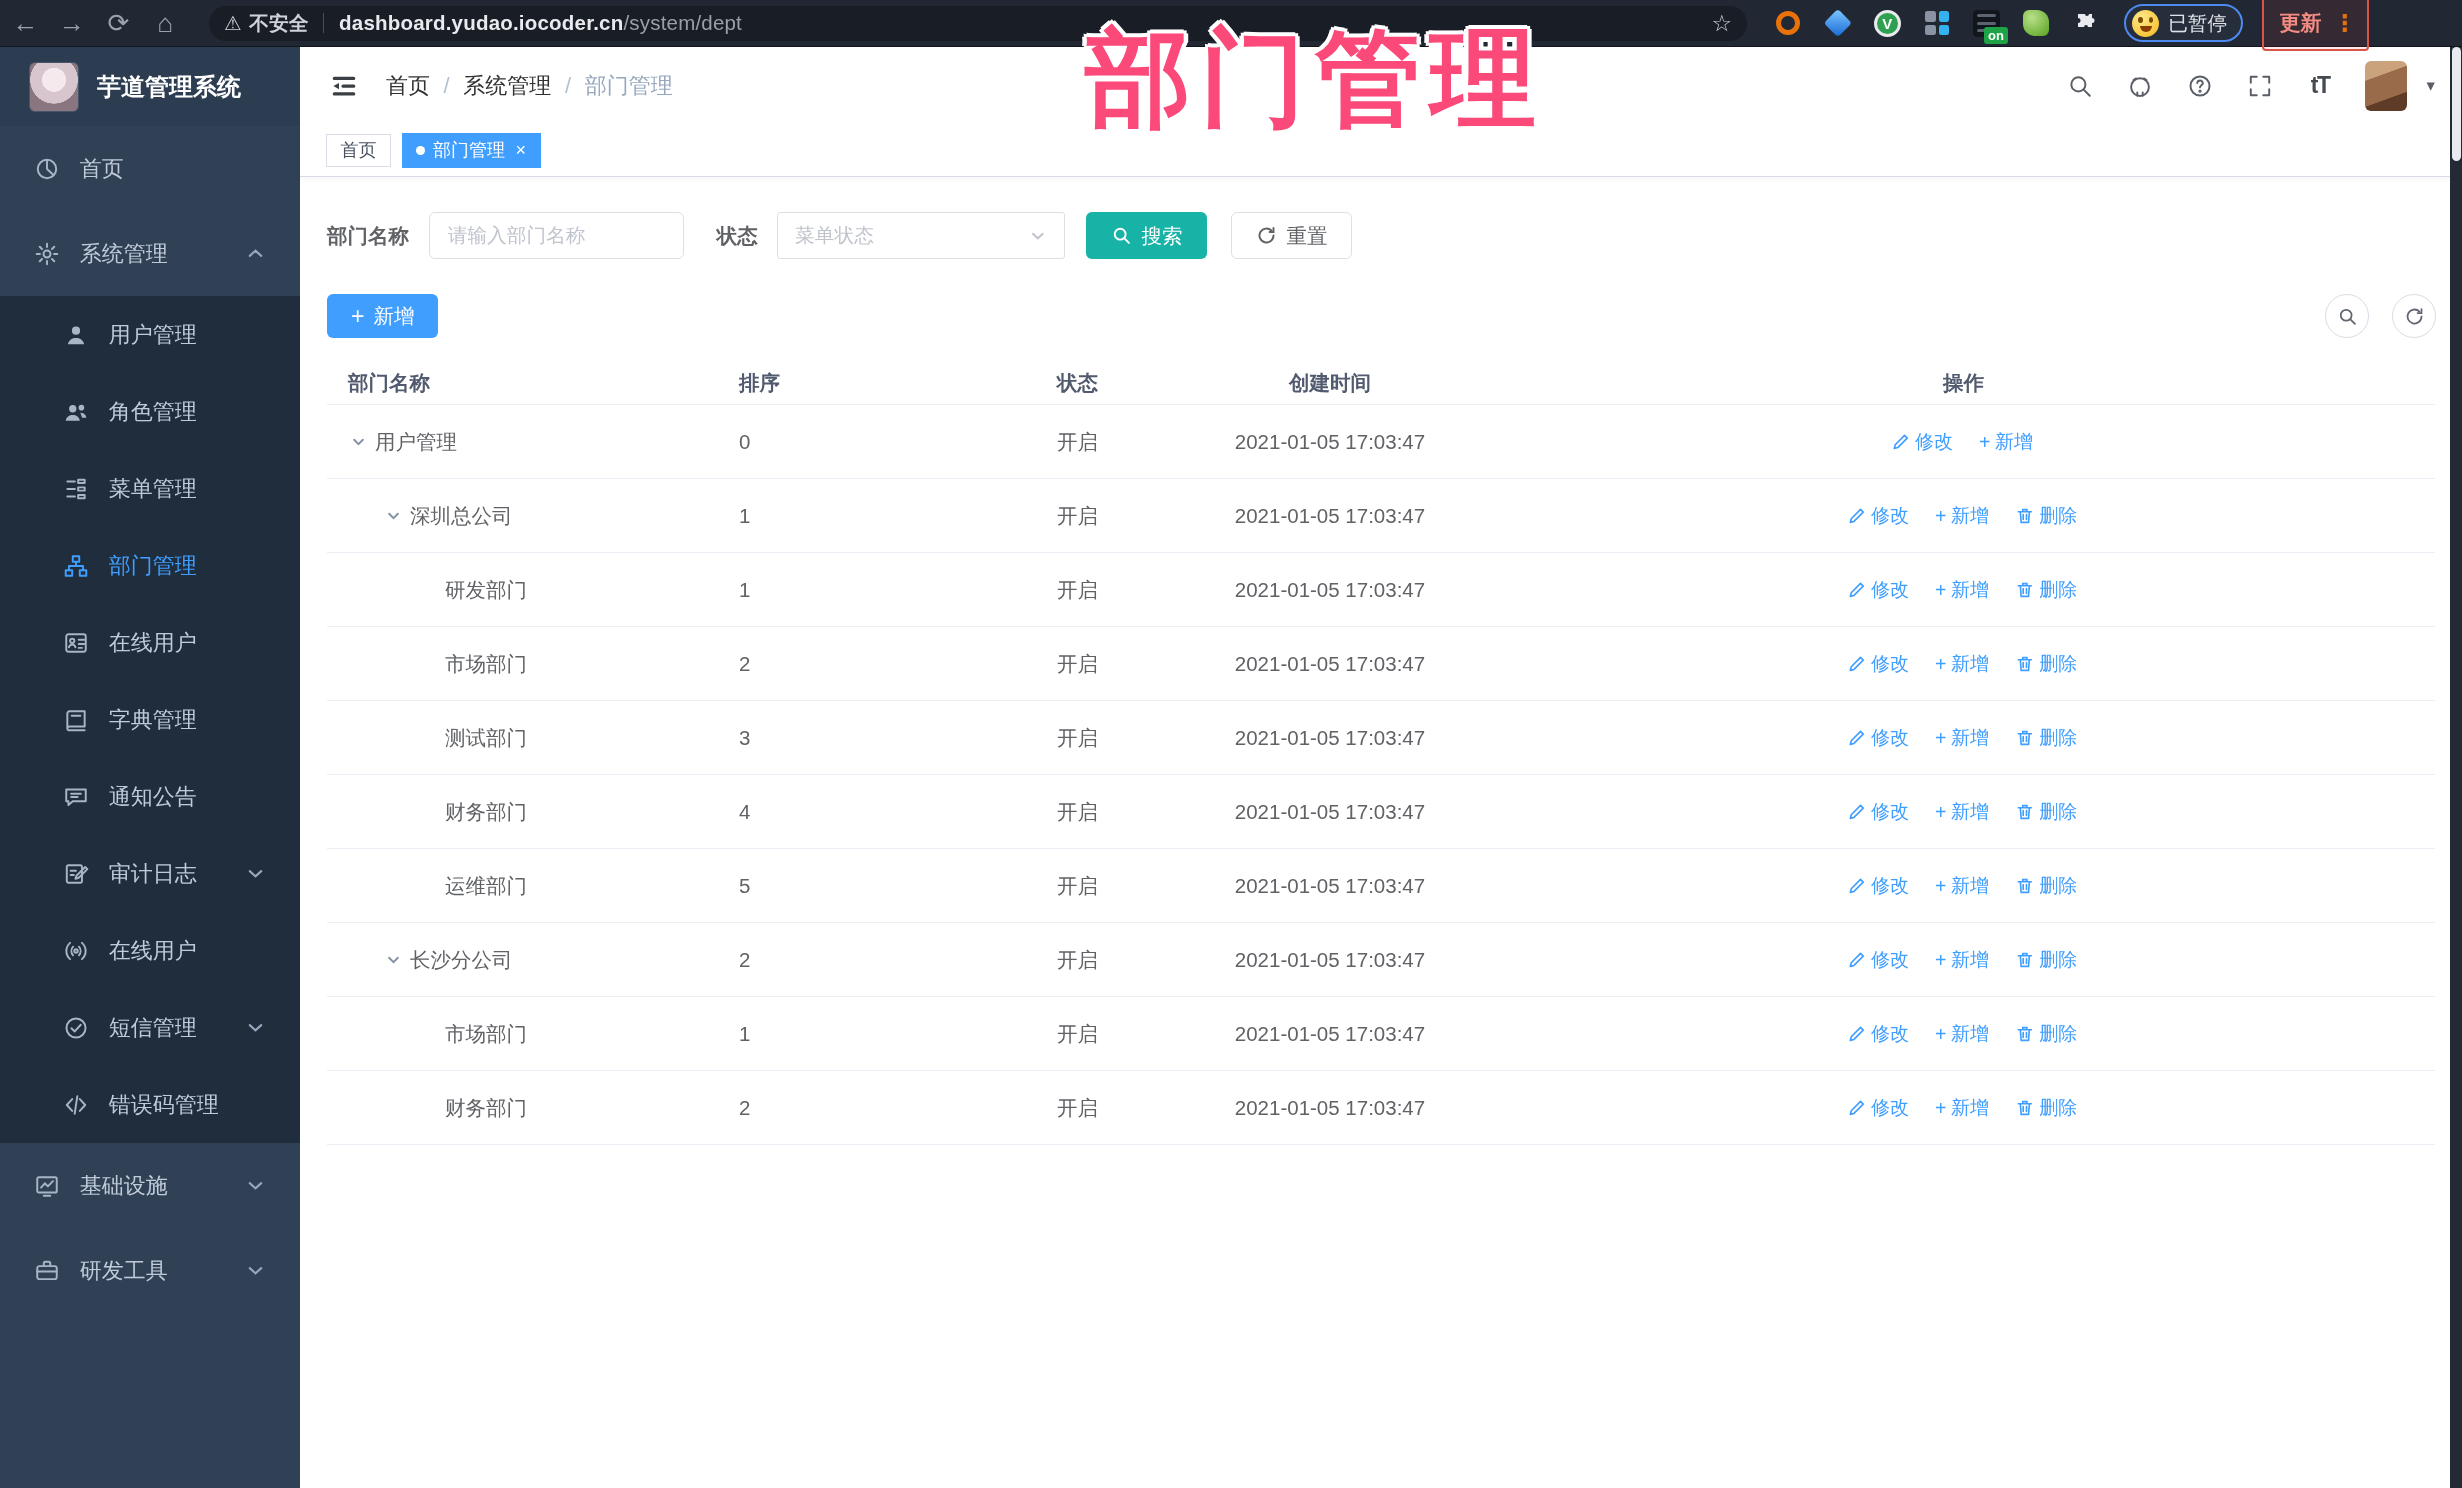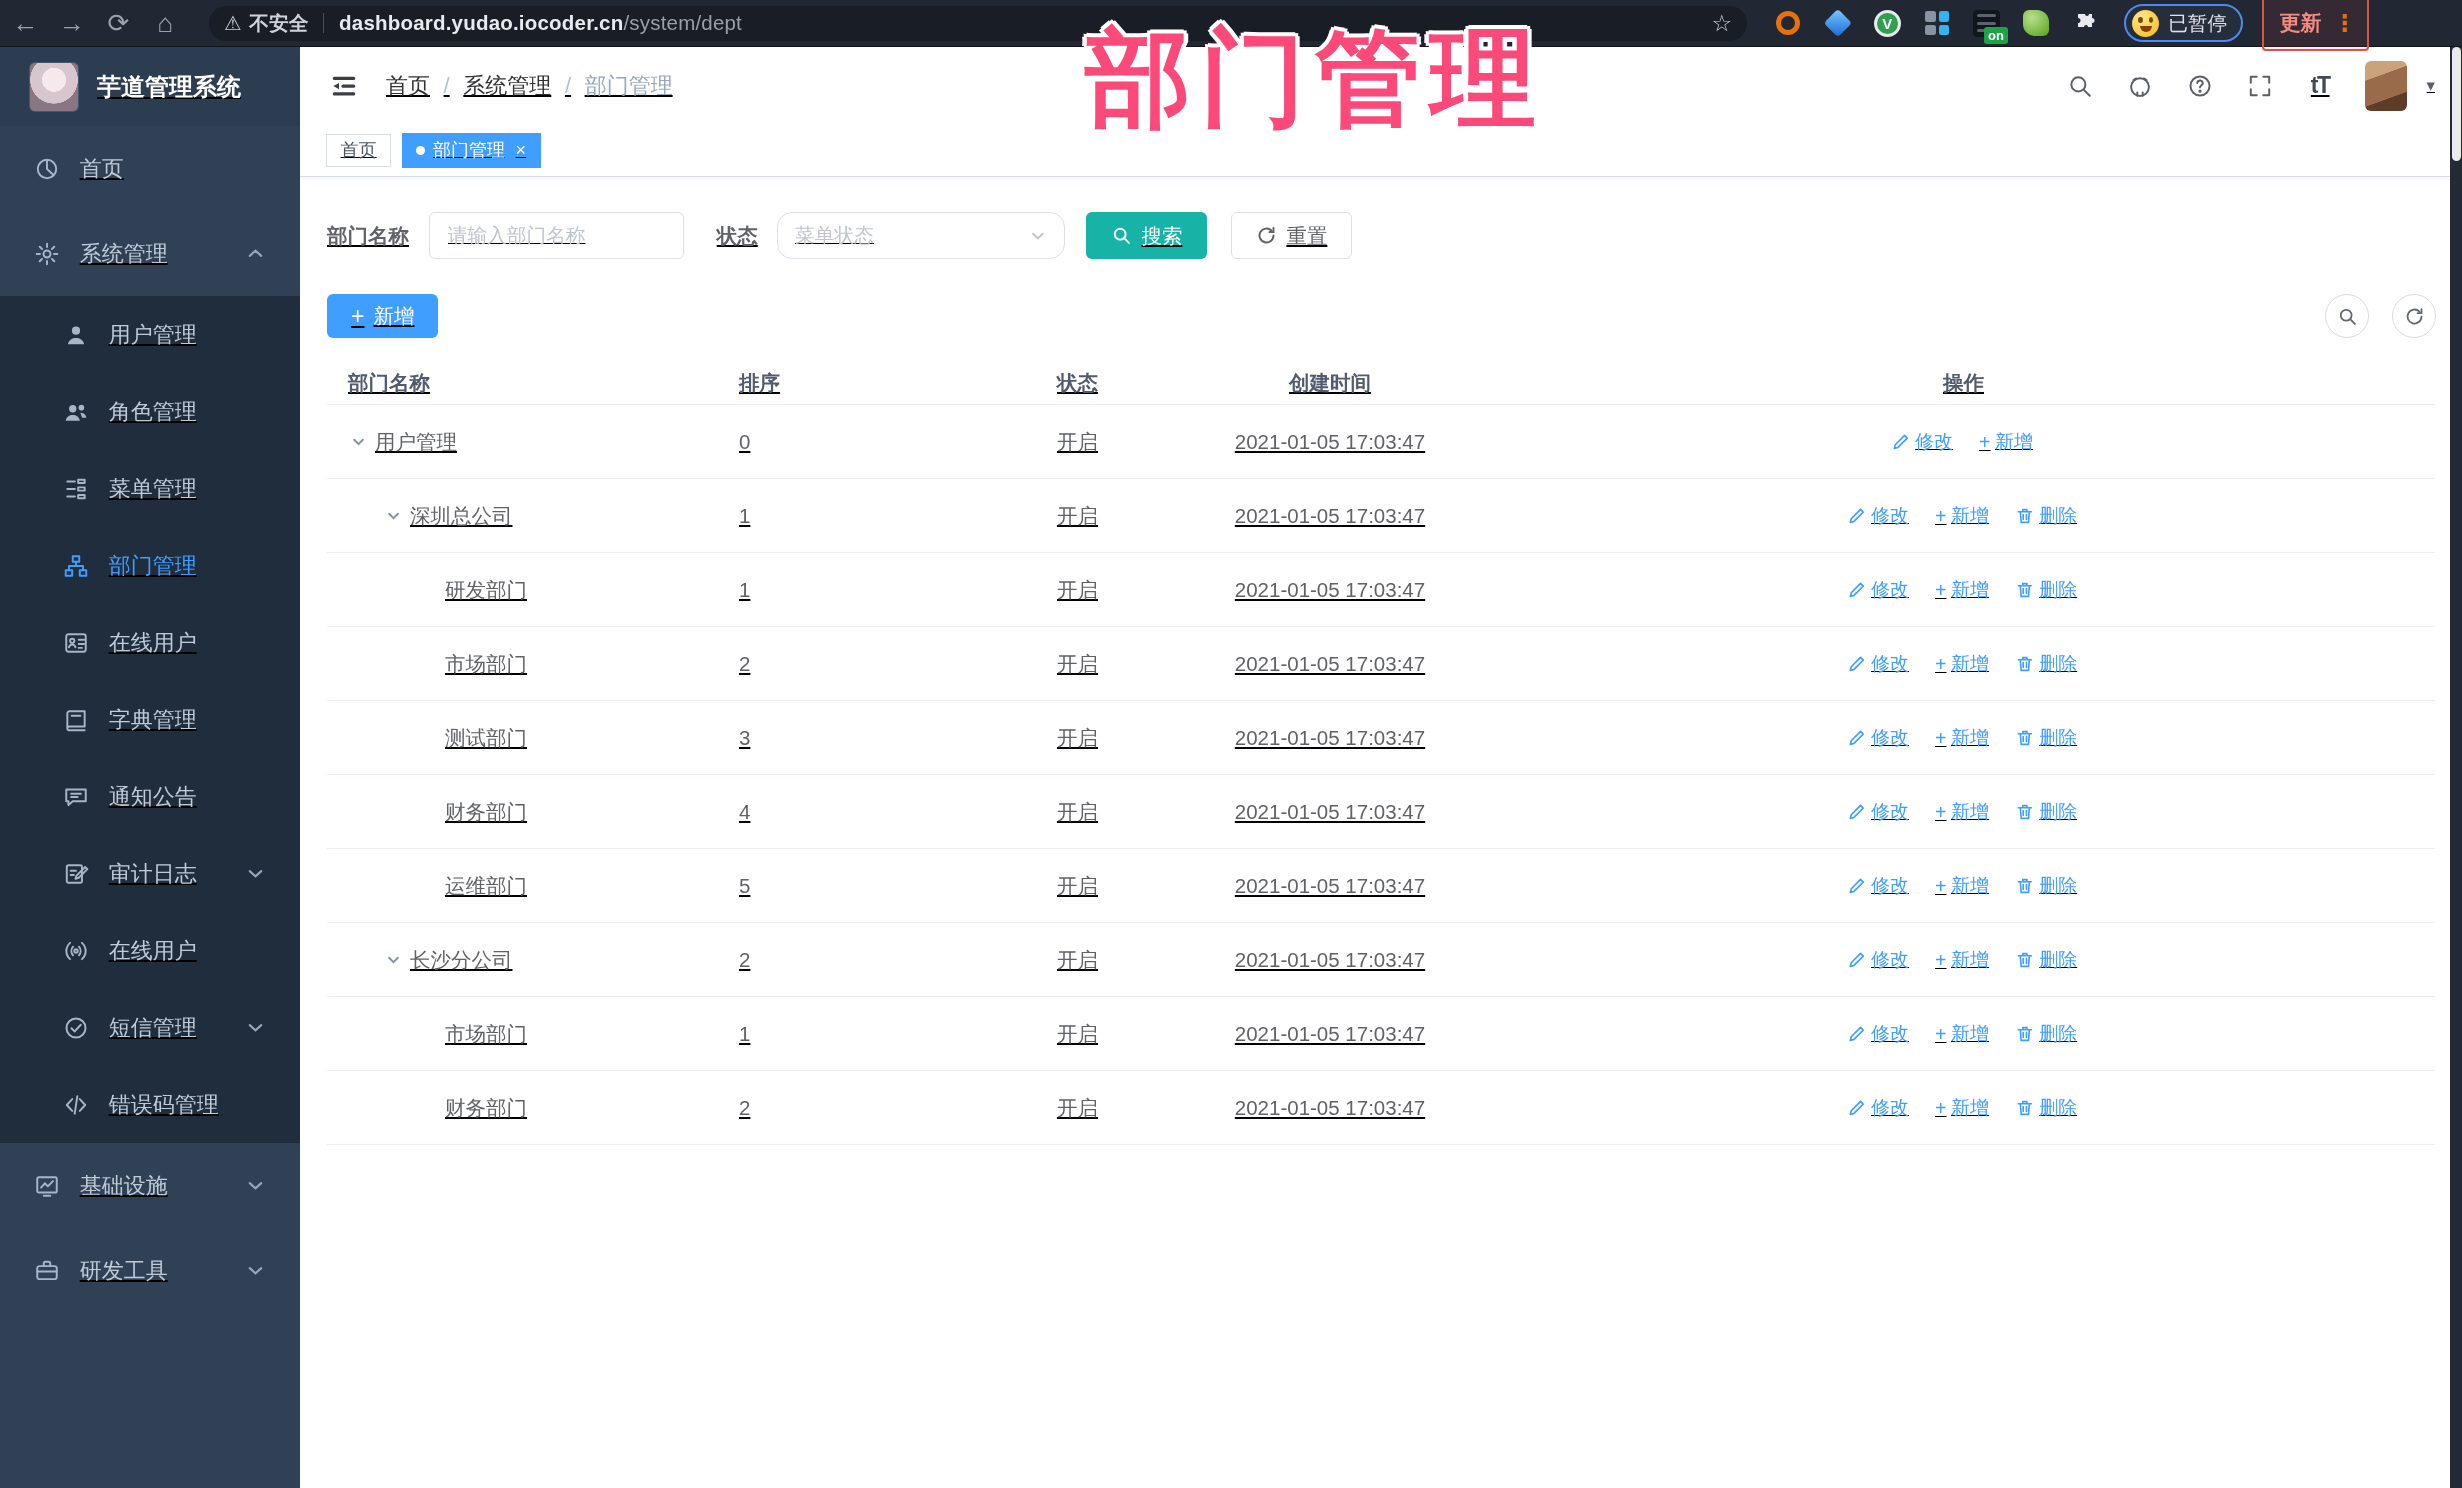--- a/index.html
+++ b/index.html
@@ -51,21 +51,21 @@
     display:flex; align-items:center; gap:12px; padding:0 10.6px 0 15px; background:rgba(234,67,53,.10); }
   .update-label { color:#f28b82; font-size:21px; font-weight:700; }
   .kebab { color:#e8710a; font-size:23px; font-weight:700; letter-spacing:0; line-height:.7; }
 
   
   .overlay-title { position:absolute; left:1085px; top:7.6px; z-index:60; font-size:106px;
     font-weight:900; letter-spacing:9px; color:#fb4a79;
     text-shadow:-3px -3px 0 #fff,3px -3px 0 #fff,-3px 3px 0 #fff,3px 3px 0 #fff,0 4.5px 0 #fff,0 -4.5px 0 #fff,4.5px 0 0 #fff,-4.5px 0 0 #fff; }
 
   
-  .page { position:absolute; left:0; top:47px; width:2462px; height:1441px; display:flex;text-decoration:underline; }
+  .page { position:absolute; left:0; top:47px; width:2462px; height:1441px; display:flex; }
   .sidebar { width:300px; background:#304156; height:100%; flex:none; }
   .logo-bar { height:79px; display:flex; align-items:center; gap:18px; padding-left:29px; background:#2d3d51; }
   .logo-img { width:50px; height:50px; border-radius:6px;
     background:radial-gradient(circle at 50% 35%,#f6e9ee 0 30%,#d8c6cf 31% 60%,#8a7680 61%); border:0.8px solid #46566b; }
   .app-title { color:#fff; font-size:24px; font-weight:700; }
   .menu-item { height:85px; display:flex; align-items:center; gap:19.7px; padding-left:33px;
     color:#bfcbd9; font-size:22px; position:relative; cursor:pointer; }
   .menu-item .mi-icon { width:27px; color:#a7b5c6; }
   .submenu { background:#1f2d3d; }
   .submenu .menu-item { height:77px; padding-left:62px; }
@@ -95,21 +95,21 @@
   .tag-dot { width:9px; height:9px; border-radius:50%; background:#fff; }
   .tag-close { font-size:18px; margin-left:3px; }
 
   .content { padding:35px 26px 0 27px; }
   .filter-row { display:flex; align-items:center; height:47px; margin-bottom:35px; }
   .f-label { font-size:20.5px; color:#606266; font-weight:700; margin-right:19.7px; }
   .f-input { width:255px; height:47px; border:0.8px solid #dcdfe6; border-radius:6px;
     font-size:19.7px; color:#606266; padding:0 18px; outline:none; background:#fff;
     font-family:"Liberation Sans","DejaVu Sans",sans-serif; }
   .f-input::placeholder { color:#c0c4cc; }
-  .f-select { width:288px; height:47px; border:0.8px solid #dcdfe6; border-radius:15px;
+  .f-select { width:288px; height:47px; border:0.8px solid #dcdfe6; border-radius:3px;
     display:flex; align-items:center; justify-content:space-between; padding:0 16.7px; margin-right:21px; cursor:pointer;}
   .f-placeholder { font-size:19.7px; color:#c0c4cc; }
   .sel-caret { color:#c0c4cc; }
   .gap28 { width:33px; }
   .btn { height:47px; border-radius:6px; display:inline-flex; align-items:center; gap:9px;
     font-size:20.5px; padding:0 24px; cursor:pointer; border:0.8px solid transparent;justify-content:center; }
   .btn-search { background:#17b3a6; color:#fff; margin-right:24px; }
   .btn-reset { background:#fff; color:#606266; border-color:#dcdfe6; }
   .toolbar-row { display:flex; align-items:center; margin-bottom:23px; }
   .btn-add { background:#409eff; color:#fff; height:44px; padding:0 23px; }

